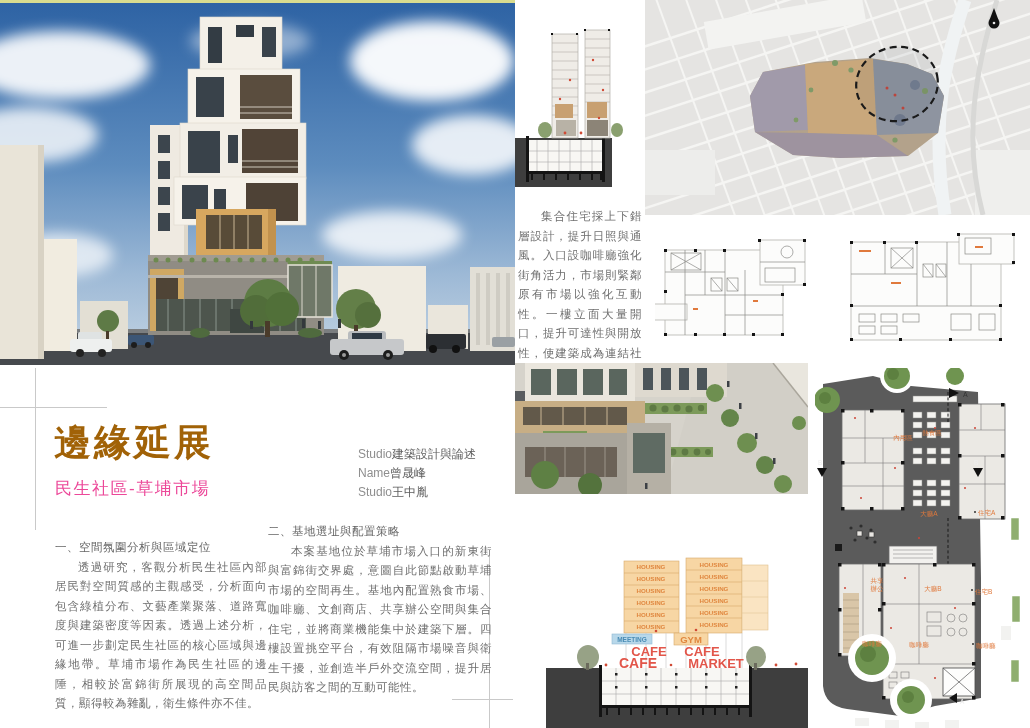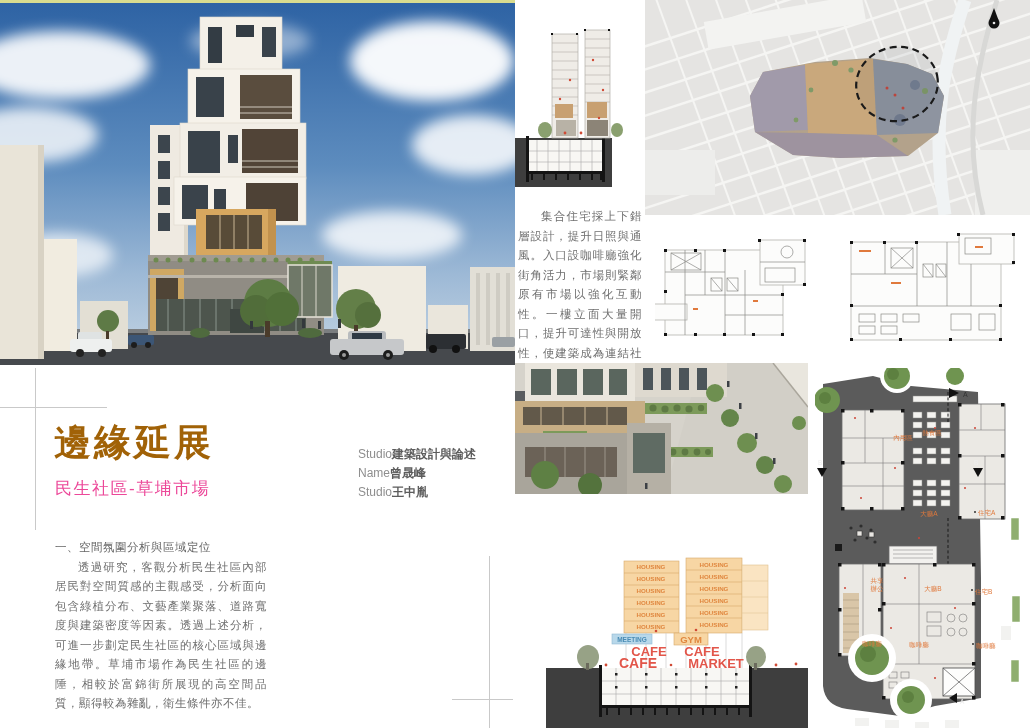--- a/index.html
+++ b/index.html
@@ -7,21 +7,21 @@
          font-family:"Liberation Sans",sans-serif;}
   .abs{position:absolute;}
   
   .rule{background:#c9c9c9;}
   
   #main-title{left:54px;top:418px;font-size:37px;font-weight:bold;color:#a16207;letter-spacing:3px;}
   #subtitle{left:55px;top:477px;font-size:17px;color:#ec4899;letter-spacing:1.5px;}
   #credits{left:358px;top:445px;width:152px;}
   .credit-row{display:flex;font-size:12px;line-height:19px;}
   .credit-label{color:#8e8e8e;}
-  .credit-value{color:#5c5c5c;font-weight:bold;}
+  .credit-value{color:#5c5c5c;}
   
   .text-col{color:#6f6f6f;}
   .cn-heading{font-size:11.5px;line-height:19.5px;letter-spacing:.5px;margin:0;color:#666;font-weight:normal;}
   .cn-body{font-size:11.5px;line-height:19.5px;letter-spacing:.5px;margin:0;text-align:justify;
            text-indent:2em;color:#6f6f6f;}
   #col1{left:55px;top:522px;width:212px;margin-top:16px;}
   #col2{left:268px;top:522px;width:224px;}
   #text3{left:518px;top:207px;width:124px;}
   svg text{font-family:"Liberation Sans",sans-serif;}
 </style>
@@ -220,20 +220,24 @@
     </div>
     <div class="credit-row">
       <span class="credit-label">Studio</span>
       <span class="credit-value">王中胤</span>
     </div>
   </div>
 
   <div id="col1" class="abs text-col">
     <h4 class="cn-heading">一、空間氛圍分析與區域定位</h4>
     <p class="cn-body">透過研究，客觀分析民生社區內部居民對空間質感的主觀感受，分析面向包含綠植分布、文藝產業聚落、道路寬度與建築密度等因素。透過上述分析，可進一步劃定民生社區的核心區域與邊緣地帶。草埔市場作為民生社區的邊陲，相較於富錦街所展現的高空間品質，顯得較為雜亂，衛生條件亦不佳。</p>
+  </div>
+  <div id="col2" class="abs text-col">
+    <h4 class="cn-heading">二、基地選址與配置策略</h4>
+    <p class="cn-body">本案基地位於草埔市場入口的新東街與富錦街交界處，意圖自此節點啟動草埔市場的空間再生。基地內配置熟食市場、咖啡廳、文創商店、共享辦公空間與集合住宅，並將商業機能集中於建築下層。四樓設置挑空平台，有效阻隔市場噪音與衛生干擾，並創造半戶外交流空間，提升居民與訪客之間的互動可能性。</p>
   </div>
   <div id="text3" class="abs text-col">
     <p class="cn-body">集合住宅採上下錯層設計，提升日照與通風。入口設咖啡廳強化街角活力，市場則緊鄰原有市場以強化互動性。一樓立面大量開口，提升可達性與開放性，使建築成為連結社區與市場的界面節點角色。</p>
   </div>
 
   <div class="abs" style="left:515px;top:0;width:130px;height:196px;">
     <svg width="130" height="196" viewBox="0 0 130 196">
       <rect x="0" y="138" width="97" height="49" fill="#3e3e3e"></rect>
       <rect x="13" y="140" width="75" height="33" fill="#f8f7f4"></rect>
       <g stroke="#aaa" stroke-width=".6">

